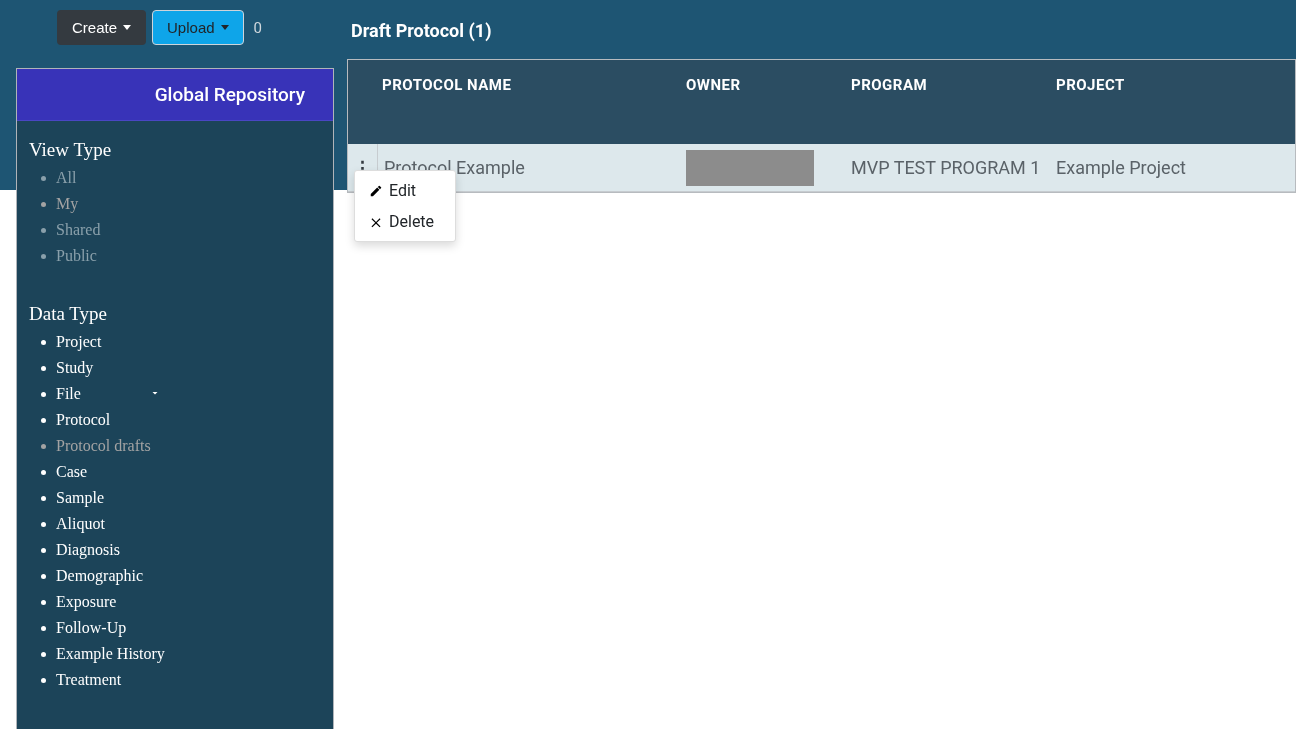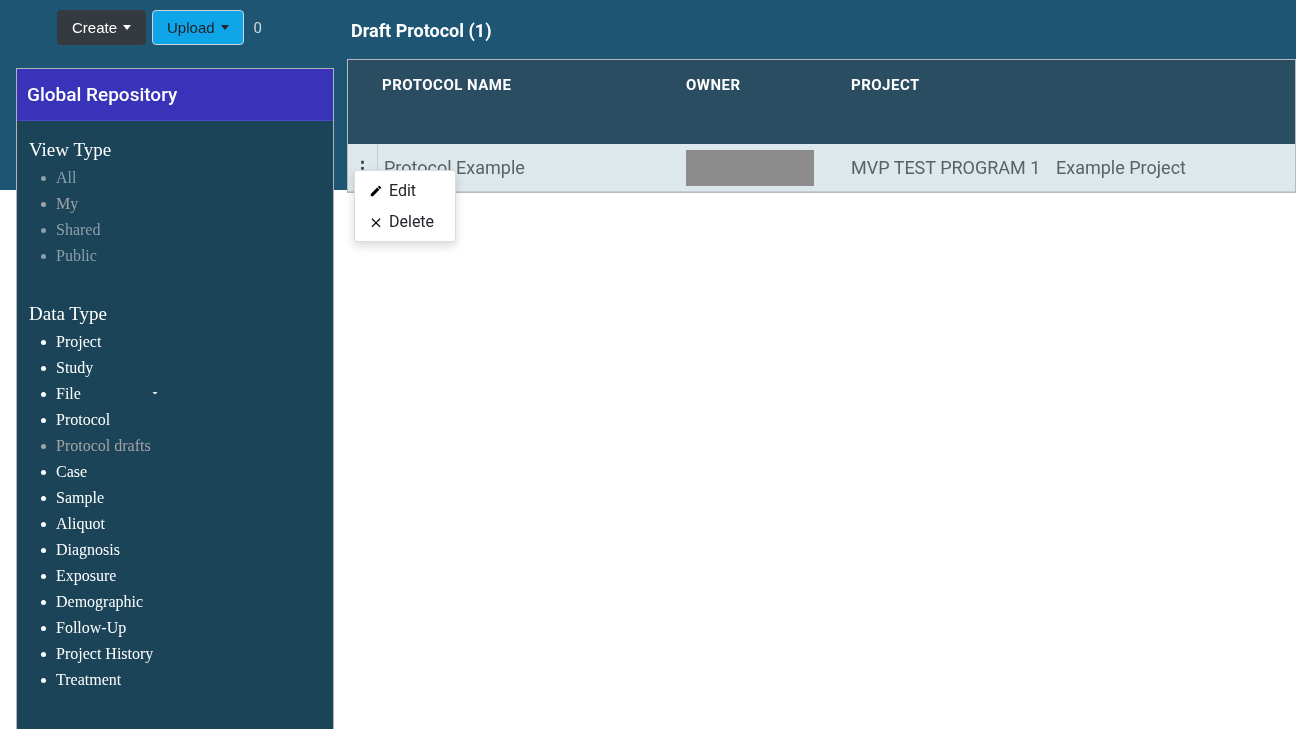--- a/index.html
+++ b/index.html
@@ -68,22 +68,23 @@
     background: #1c4459;
     border: 1px solid #b0b4b9;
     z-index: 10;
     height: 680px;
   }
   .sidebar-header {
     background: #3833b8;
     color: #fff;
     font-size: 19px;
     font-weight: 500;
-    padding: 14px 10px;
+    padding: 14px 28px;
     border-bottom: 1px solid #4a46c4;
+    text-align: right;
   }
   .sidebar-body {
     padding: 10px 12px 20px 12px;
     color: #fff;
     font-family: Liberation Serif, serif;
   }
   .section-title {
     font-size: 19px;
     font-weight: 500;
     color: #fff;
@@ -274,49 +275,50 @@
       <li class="nav-item">
           <span class="bullet"></span>
           <span>Aliquot</span>
         </li>
       <li class="nav-item">
           <span class="bullet"></span>
           <span>Diagnosis</span>
         </li>
       <li class="nav-item">
           <span class="bullet"></span>
+          <span>Demographic</span>
+        </li>
+      <li class="nav-item">
+          <span class="bullet"></span>
           <span>Exposure</span>
         </li>
       <li class="nav-item">
           <span class="bullet"></span>
-          <span>Demographic</span>
-        </li>
-      <li class="nav-item">
-          <span class="bullet"></span>
           <span>Follow-Up</span>
         </li>
       <li class="nav-item">
           <span class="bullet"></span>
-          <span>Project History</span>
+          <span>Example History</span>
         </li>
       <li class="nav-item">
           <span class="bullet"></span>
           <span>Treatment</span>
         </li>
     </ul>
   </div>
 </aside>
 
 <main class="main">
   <div class="main-title">Draft Protocol (1)</div>
   <div class="table-wrap">
     <div class="table-header">
       <div class="col-handle"></div>
       <div class="col-name">PROTOCOL NAME</div>
       <div class="col-owner">OWNER</div>
+      <div class="col-program">PROGRAM</div>
       <div class="col-project">PROJECT</div>
     </div>
     <div class="table-row">
       <div class="row-handle">
         <span class="dots">⋮</span>
       </div>
       <div class="row-name">Protocol Example</div>
       <div class="row-owner">
           <span class="redact"></span>
         </div>

